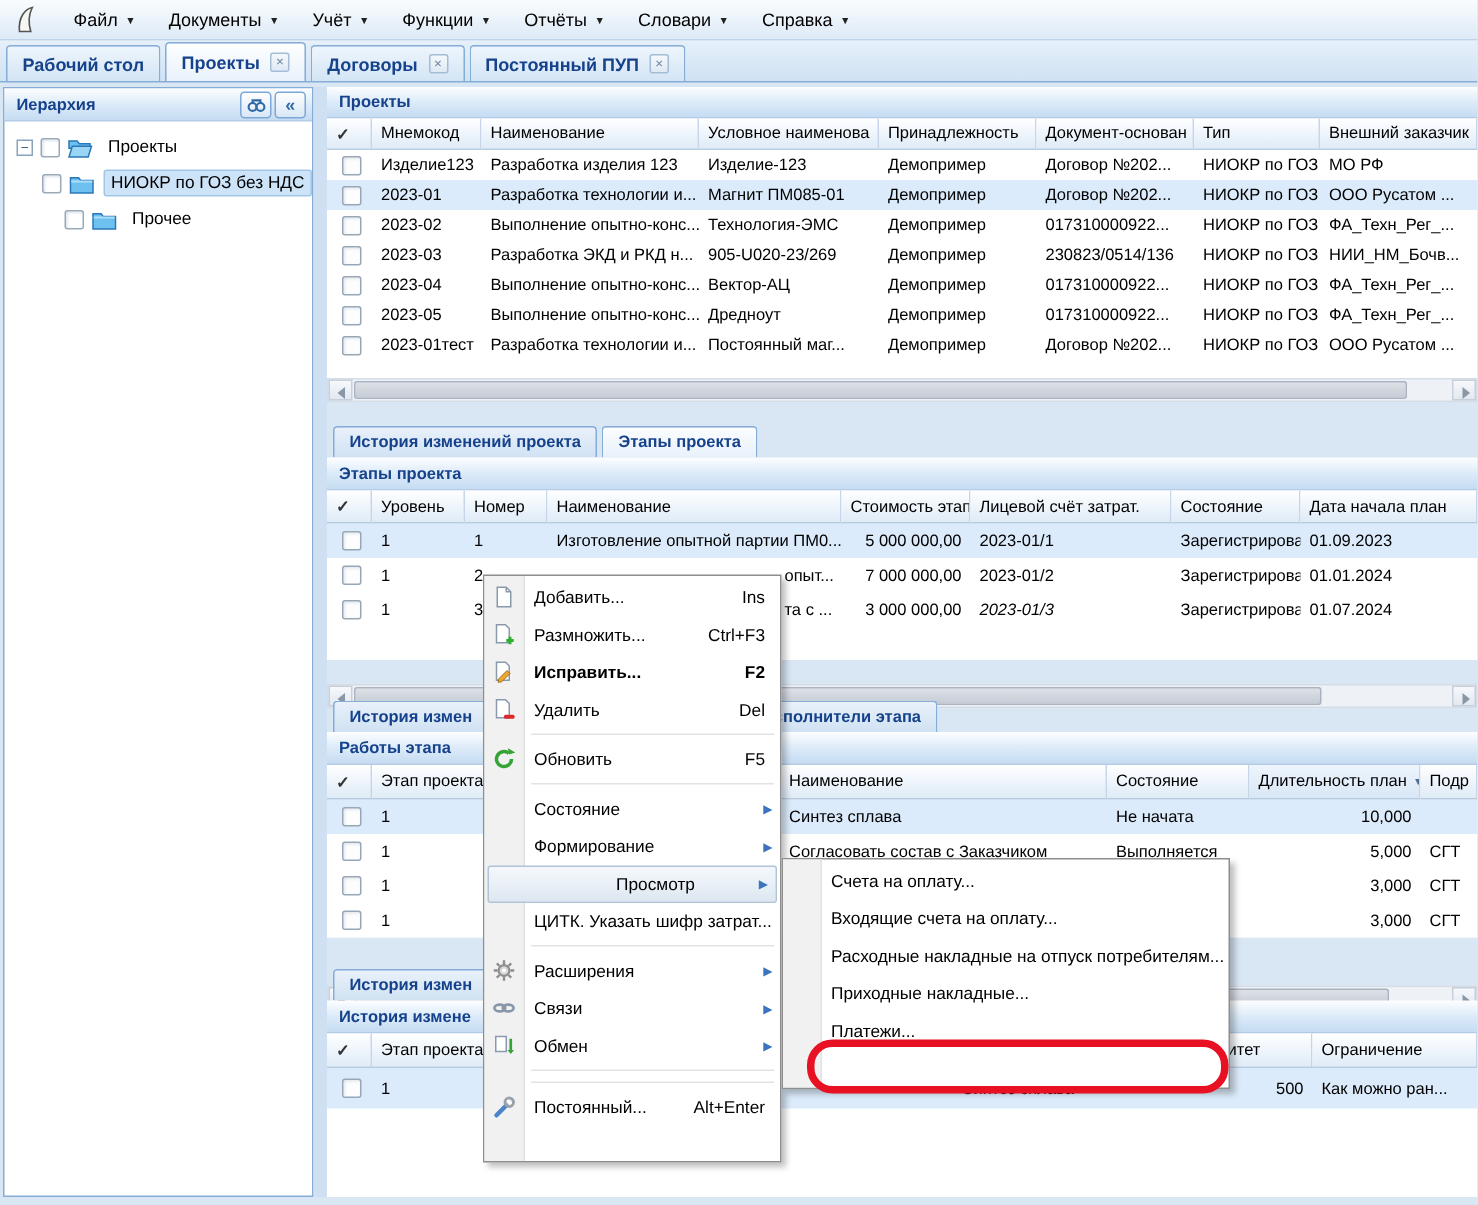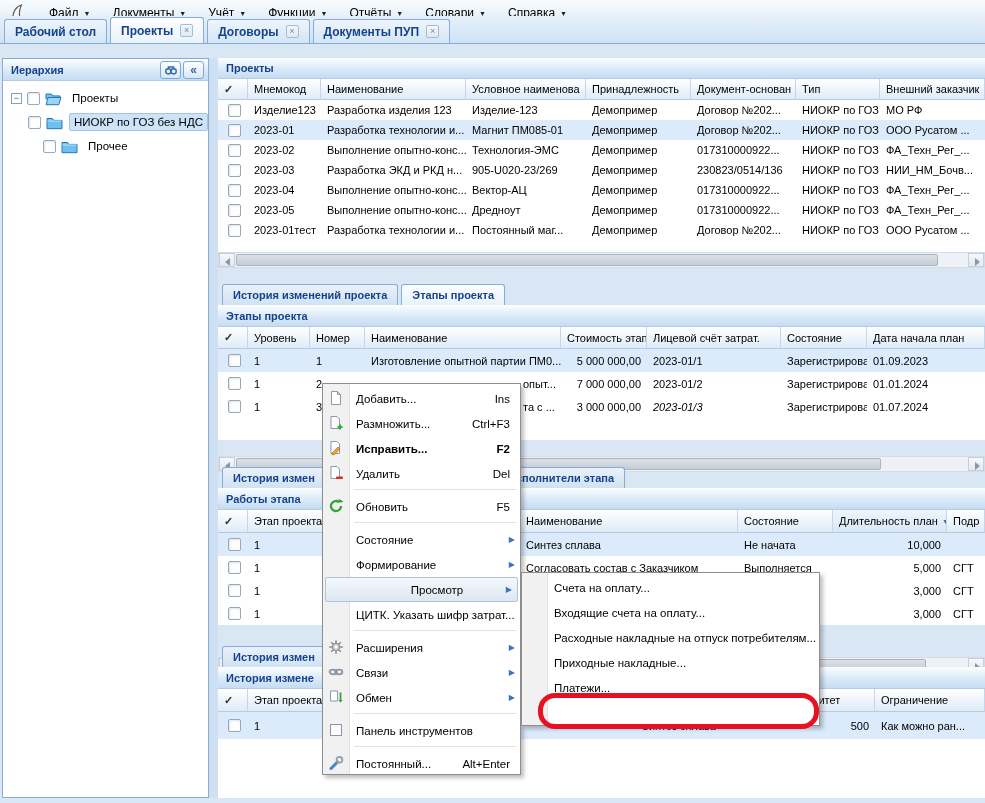--- a/index.html
+++ b/index.html
@@ -8,21 +8,21 @@
 
   
   #menubar { position:absolute; left:0; top:0; width:985px; height:27px;
     background:linear-gradient(#f9fcfe,#ddeaf7); border-bottom:1px solid #bfd4e9;
     display:flex; align-items:center; padding-left:8px; }
   #applogo { width:18px; height:20px; margin-right:12px; }
   .menuitem { margin:0 11px; font-size:12px; cursor:default; white-space:nowrap; }
   .menuitem .caret { display:inline-block; margin-left:5px; font-size:7px; color:#222; transform:translateY(-1px); }
 
   
-  #tabbar { position:absolute; left:0; top:16px; width:985px; height:28px;
+  #tabbar { position:absolute; left:0; top:27px; width:985px; height:28px;
     background:linear-gradient(#e6f0fa,#cfe2f4); border-bottom:1px solid #86add6;
     display:flex; align-items:flex-end; padding-left:4px; }
   .tab { display:inline-flex; align-items:center; height:24px; padding:0 10px;
     border:1px solid #86add6; border-bottom:none; border-radius:3px 3px 0 0;
     background:linear-gradient(#eef5fc,#d3e5f5); color:#15428b; font-weight:bold; font-size:12px;
     margin-right:3px; white-space:nowrap; }
   .tab.active { background:linear-gradient(#fdfeff,#e9f2fb); height:26px; }
   .closex { margin-left:7px; width:13px; height:13px; border:1px solid #a5bcd6; border-radius:2px;
     background:linear-gradient(#f4f8fc,#dfe9f4); color:#7188a6; font-size:9px; line-height:11px;
     text-align:center; font-weight:normal; }
@@ -163,21 +163,21 @@
     </div>
     <div class="tab active">
       <span>Проекты</span>
       <span class="closex">×</span>
     </div>
     <div class="tab">
       <span>Договоры</span>
       <span class="closex">×</span>
     </div>
     <div class="tab">
-      <span>Документы ПУП</span>
+      <span>Постоянный ПУП</span>
       <span class="closex">×</span>
     </div>
   </div>
 
 <div id="leftpanel">
   <div class="phead">
     <span>Иерархия</span>
     <span class="hbtns">
       <span class="hbtn">
         <svg width="14" height="14" viewBox="0 0 16 16">
@@ -669,28 +669,20 @@
           <path d="M2.5 2h7v10h-7z" fill="#fff" stroke="#8a99ab"></path>
           <path d="M12.5 3.5v7.5" stroke="#36a336" stroke-width="1.8"></path>
           <path d="M12.5 13.6l-2.2-2.6h4.4z" fill="#36a336"></path>
           <path d="M5.5 5v6" stroke="#36a336" stroke-width="1.8" transform="translate(8,-8) rotate(0)" opacity="0"></path>
         </svg>
       </span>
       <span>Обмен</span>
       <span class="arr">▶</span>
     </div>
     <div class="msep"></div>
-    <div class="mi">
-      <span class="ic">
-        <svg viewBox="0 0 16 16" style="width: 100%; height: 100%; display: block;">
-          <rect x="2.5" y="2.5" width="11" height="11" fill="#fdfdfd" stroke="#8a97a8"></rect>
-        </svg>
-      </span>
-      <span>Панель инструментов</span>
-    </div>
     <div class="msep"></div>
     <div class="mi">
       <span class="ic">
         <svg viewBox="0 0 16 16" style="width: 100%; height: 100%; display: block;">
           <path d="M3 13.5L9.5 7" stroke="#4a83c8" stroke-width="3" stroke-linecap="round"></path>
           <circle cx="11.5" cy="4.8" r="2.8" fill="none" stroke="#98a2ac" stroke-width="2"></circle>
           <path d="M10.2 3.4l2.6 2.6" stroke="#fff" stroke-width="1.6"></path>
         </svg>
       </span>
       <span>Постоянный...</span>

